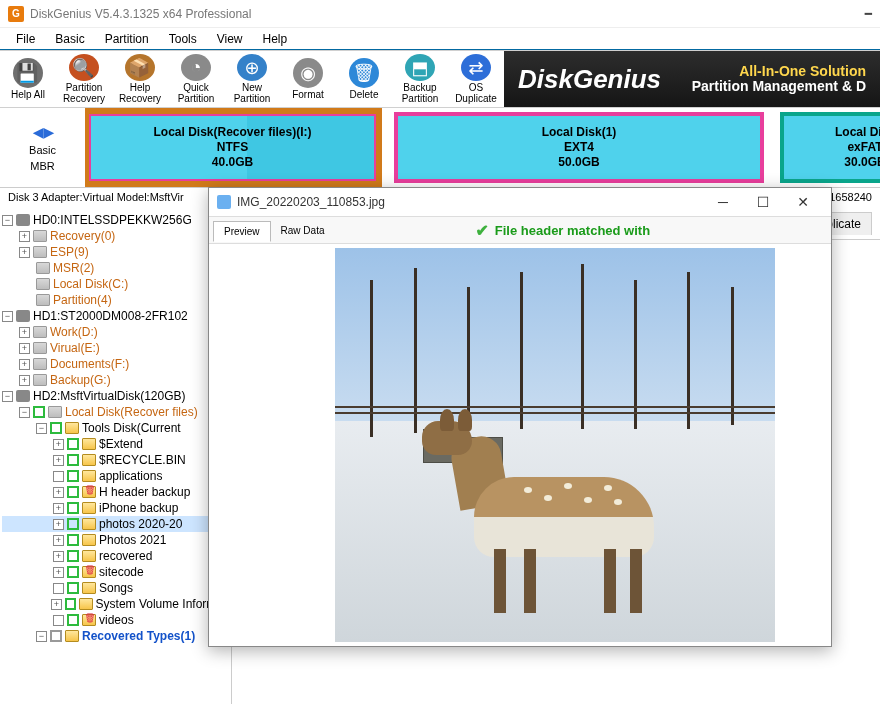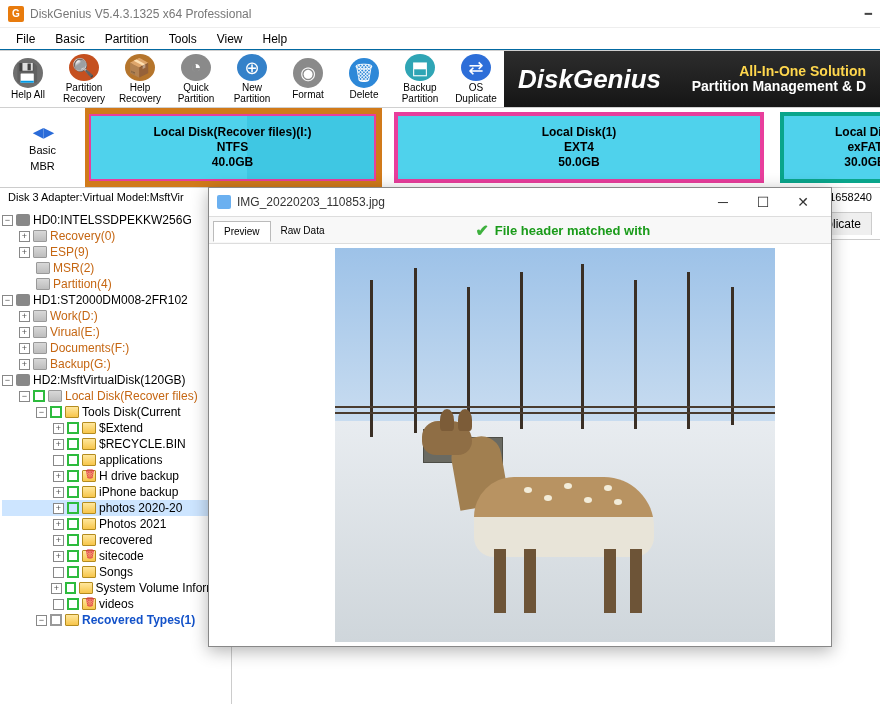--- a/index.html
+++ b/index.html
@@ -302,20 +302,28 @@
             <span class="sp"></span>
             <span class="ic ic-fldg"></span>
             <span class="orange">MSR(2)</span>
           </div>
         </li>
         <li>
           <div class="node">
             <span class="sp"></span>
             <span class="sp"></span>
             <span class="ic ic-fldg"></span>
+            <span class="orange">Local Disk(C:)</span>
+          </div>
+        </li>
+        <li>
+          <div class="node">
+            <span class="sp"></span>
+            <span class="sp"></span>
+            <span class="ic ic-fldg"></span>
             <span class="orange">Partition(4)</span>
           </div>
         </li>
         <li>
           <div class="node">
             <span class="tw">−</span>
             <span class="ic ic-disk"></span>
             <span class="">HD1:ST2000DM008-2FR102</span>
           </div>
         </li>
@@ -411,21 +419,21 @@
           </div>
         </li>
         <li>
           <div class="node" style="">
             <span class="sp"></span>
             <span class="sp"></span>
             <span class="sp"></span>
             <span class="tw">+</span>
             <span class="ic-box"></span>
             <span class="ic ic-fld ic-fldr"></span>
-            <span>H drive backup</span>
+            <span>H header backup</span>
           </div>
         </li>
         <li>
           <div class="node" style="">
             <span class="sp"></span>
             <span class="sp"></span>
             <span class="sp"></span>
             <span class="tw">+</span>
             <span class="ic-box"></span>
             <span class="ic ic-fld"></span>

